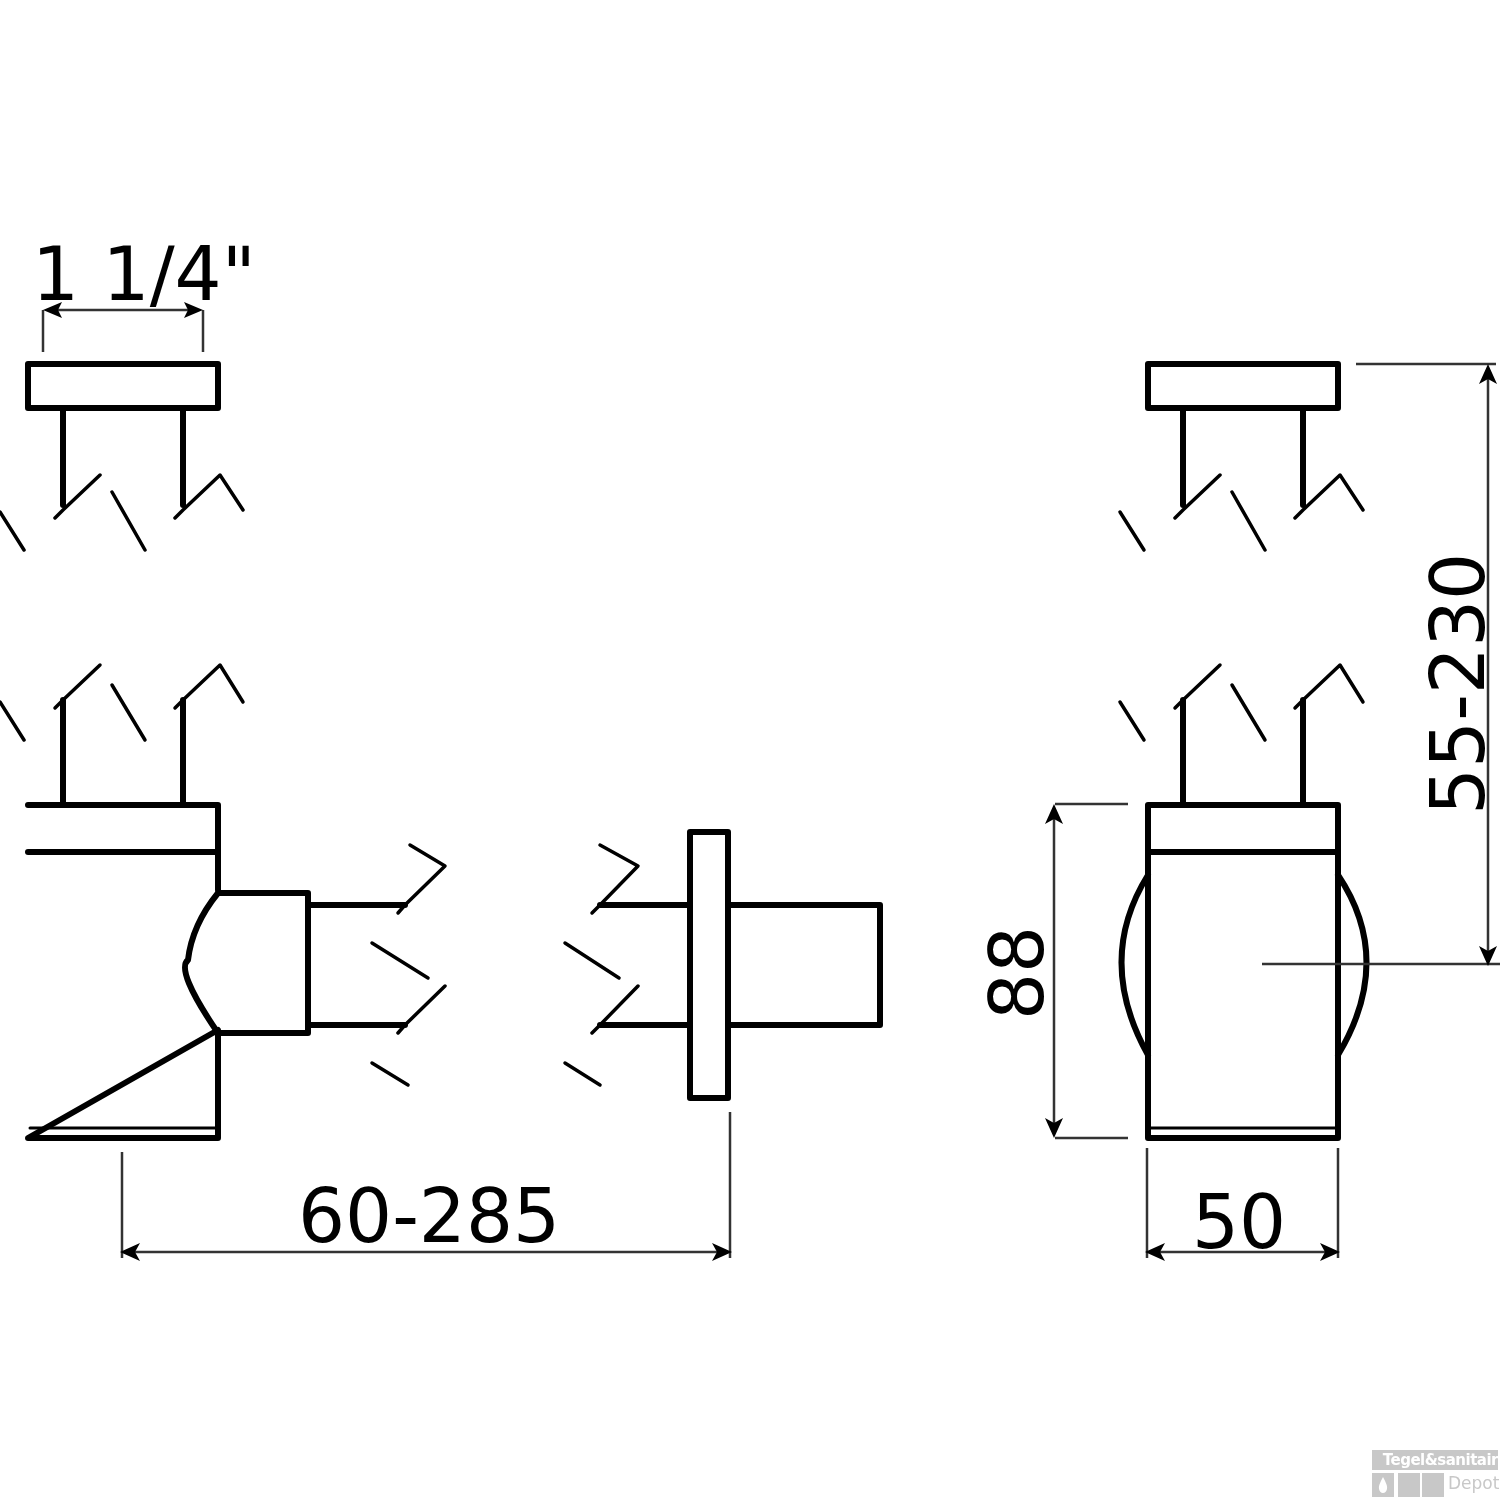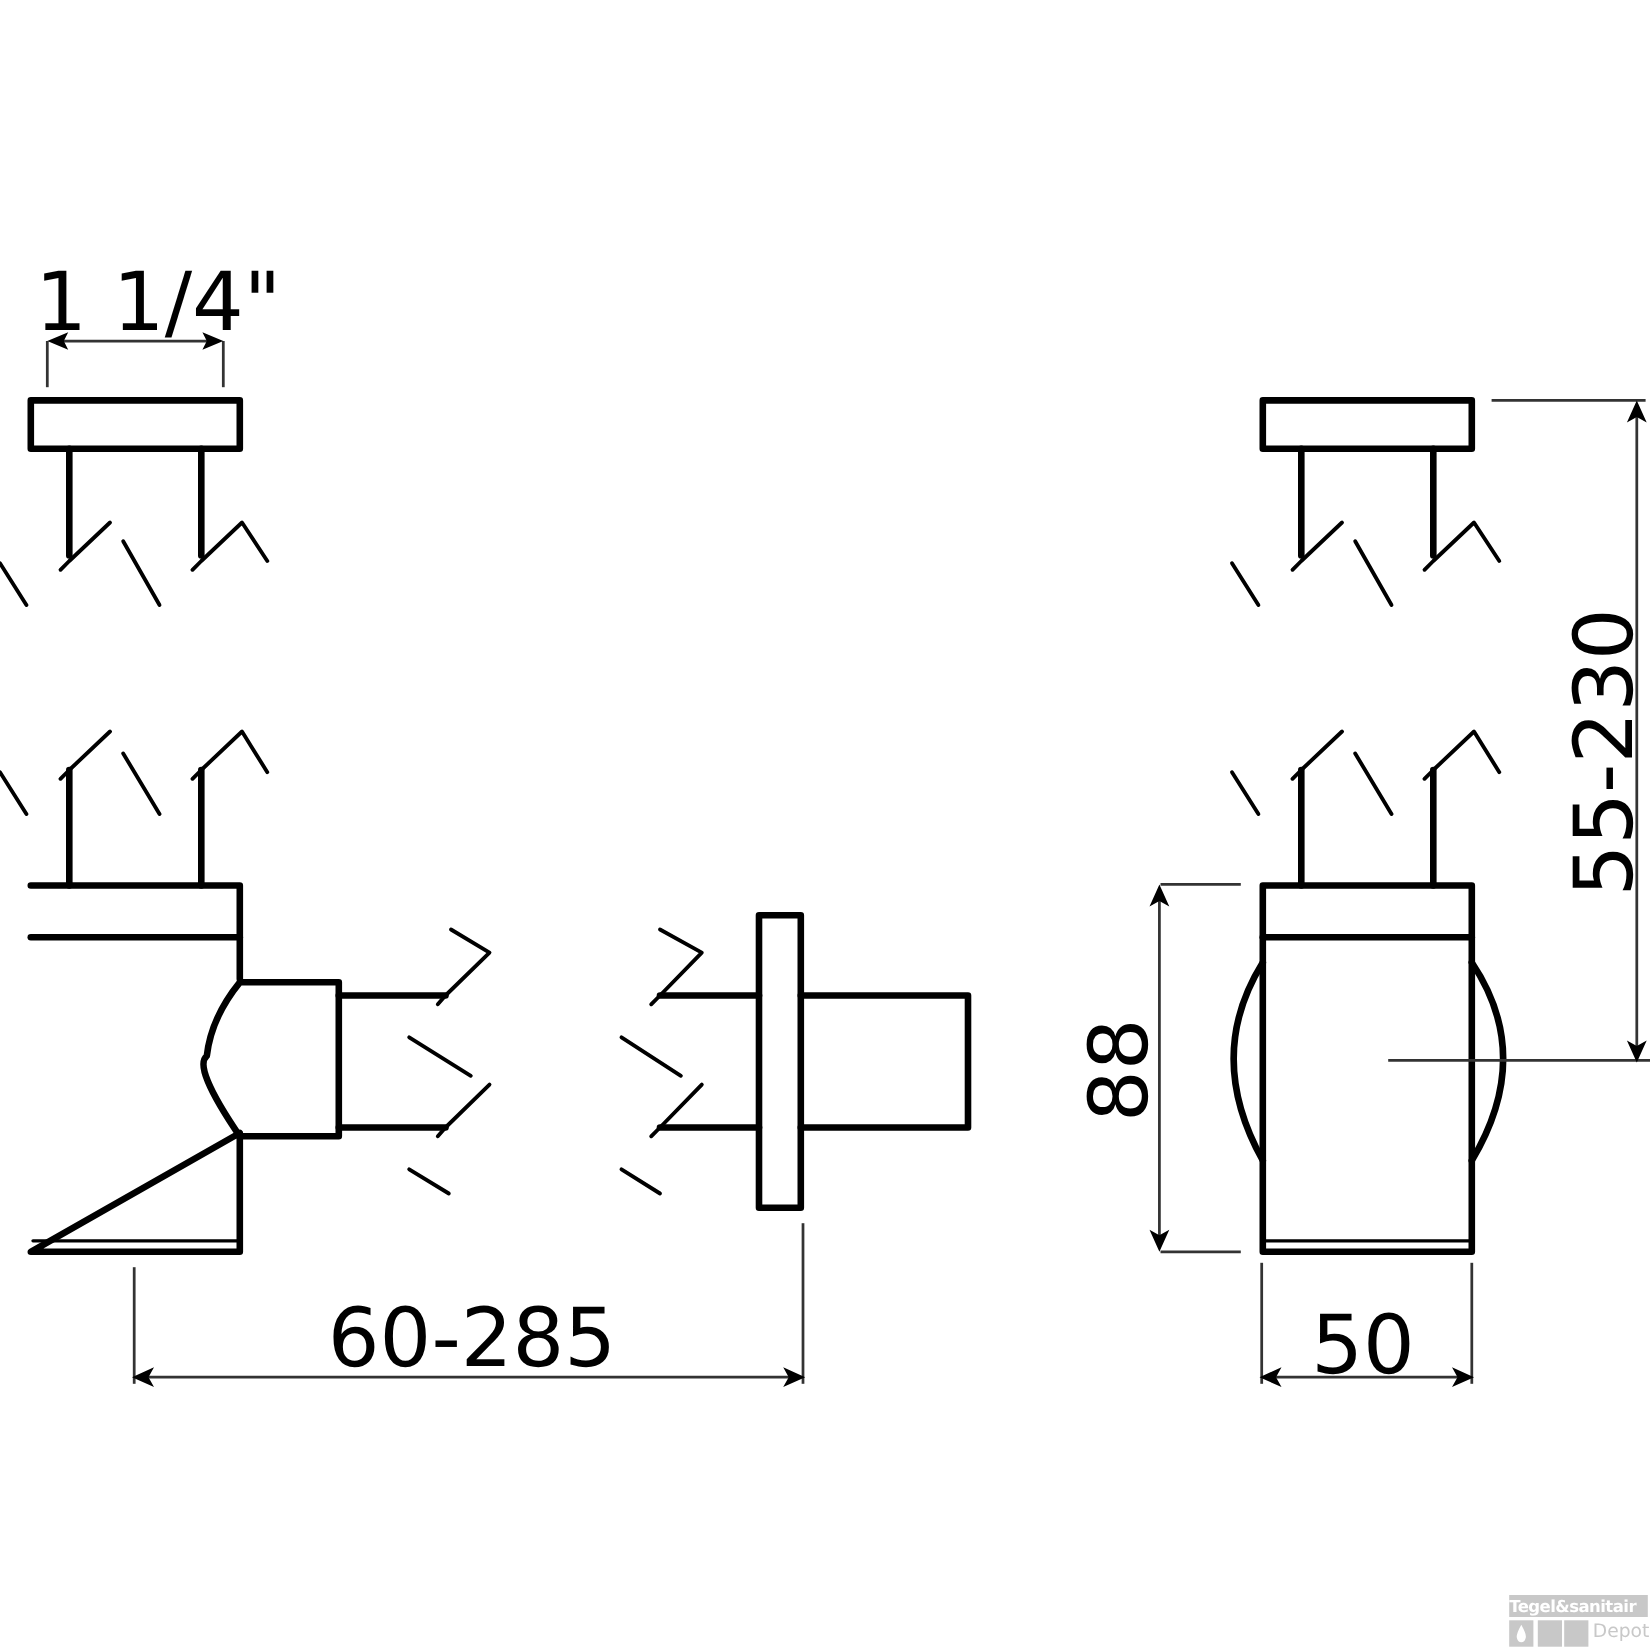--- a/index.html
+++ b/index.html
@@ -6,21 +6,21 @@
     body { width: 1500px; height: 1500px; overflow: hidden; position: relative; }
     #drawing { position: absolute; left: 0; top: 0; width: 1500px; height: 1500px; }
     .thick { stroke: #000; stroke-width: 6; fill: none; stroke-linejoin: round; stroke-linecap: round; }
     .thin  { stroke: #000; stroke-width: 3; fill: none; stroke-linecap: round; }
     .break { stroke: #000; stroke-width: 3.5; fill: none; stroke-linecap: round; stroke-linejoin: round; }
     .dim   { stroke: #333; stroke-width: 2.5; fill: none; }
     .arrow { fill: #000; stroke: none; }
     .dimtext { font-family: "DejaVu Sans", sans-serif; font-size: 74px; fill: #000; }
     .wm-box { position: absolute; left: 1372px; top: 1450px; width: 126px; height: 20px; background: #c8c8c8;
               color: #fff; font-family: "DejaVu Sans", sans-serif; font-weight: bold; font-size: 15px;
-              line-height: 20px; text-align: left; letter-spacing: -0.5px; }
+              line-height: 20px; text-align: right; letter-spacing: -0.5px; }
     .wm-row { position: absolute; left: 1372px; top: 1473px; height: 24px; width: 128px; }
     .wm-sq { position: absolute; top: 0; width: 22px; height: 24px; background: #c8c8c8; }
     .wm-depot { position: absolute; left: 76px; top: 0; font-family: "DejaVu Sans", sans-serif; font-size: 17px;
                 color: #c8c8c8; line-height: 20px; }
   </style>
 </head>
 <body>
 
 <svg id="drawing" viewBox="0 0 1500 1500" xmlns="http://www.w3.org/2000/svg">
 

